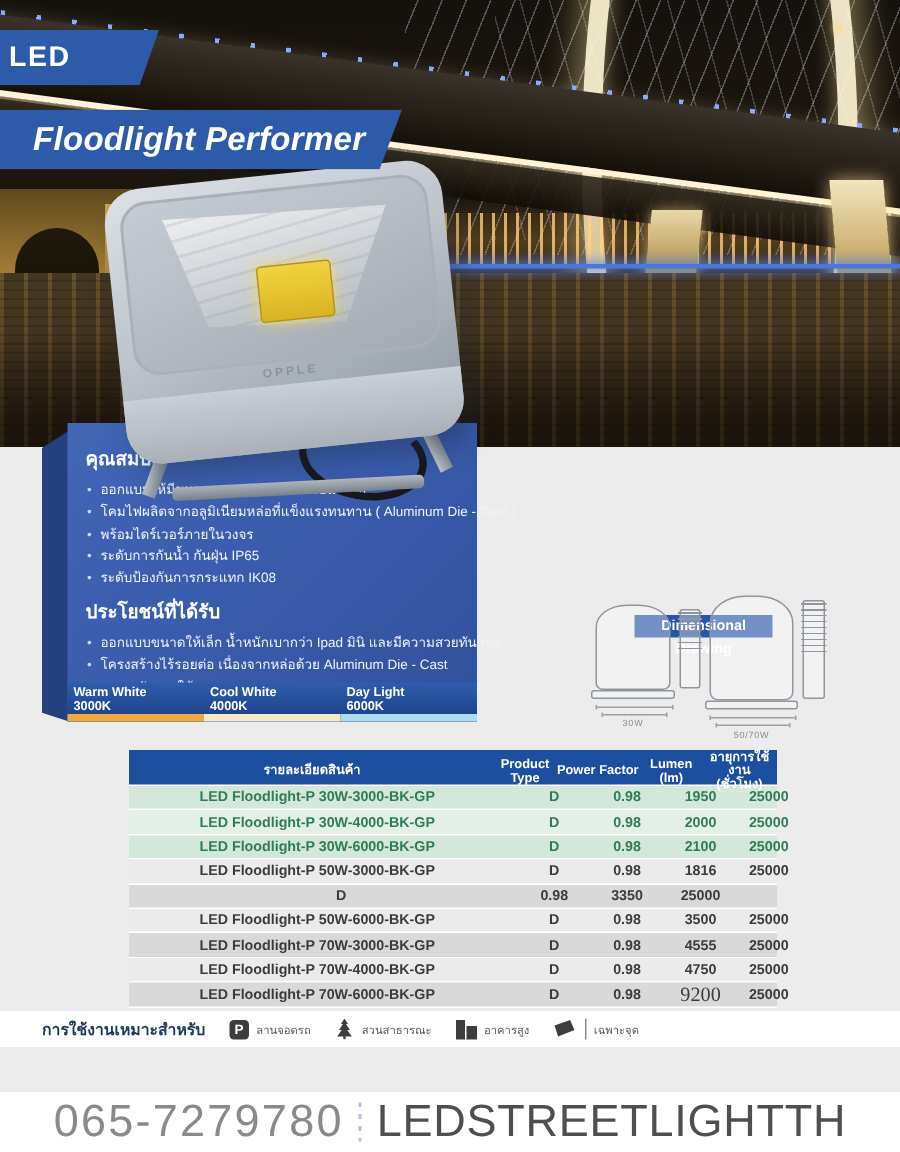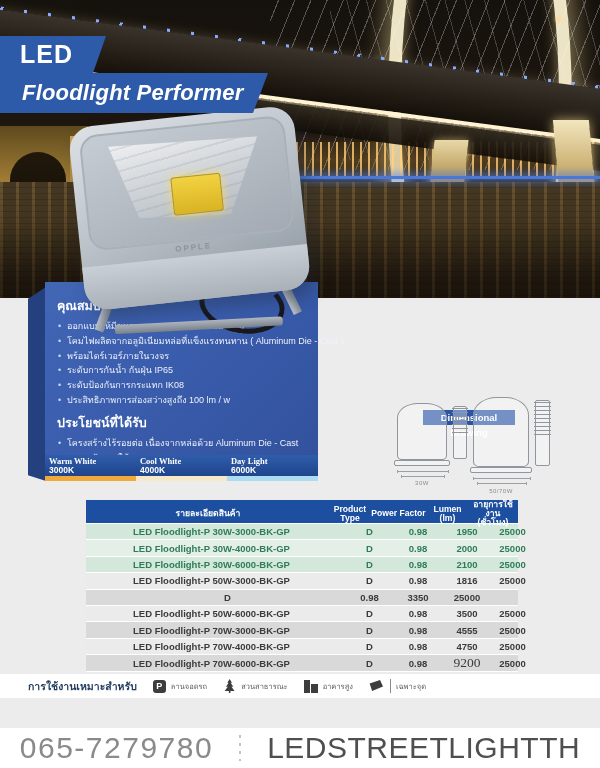--- a/index.html
+++ b/index.html
@@ -48,22 +48,22 @@
         background:linear-gradient(180deg,#2a2012,#3d2f1a 35%,#2b2113 80%,#241b10);}
   .water-streaks{position:absolute;left:0;top:182px;width:600px;height:116px;opacity:.5;
         background:repeating-linear-gradient(90deg,rgba(255,195,95,.38) 0 3px,transparent 3px 16px);}
   .water-fade{position:absolute;left:0;top:182px;width:600px;height:116px;
         background:linear-gradient(180deg,rgba(255,220,150,.12),rgba(20,14,8,.55) 85%);}
   .water-ripple{position:absolute;left:0;top:182px;width:600px;height:116px;opacity:.35;
         background:repeating-linear-gradient(180deg,transparent 0 5px,rgba(10,8,4,.5) 5px 6px);}
 
   
   .banner{position:absolute;left:0;color:#fff;z-index:6;}
-  .banner-led{top:36px;width:106px;height:37px;line-height:37px;padding-left:20px;box-sizing:border-box;
-        font-size:25px;font-weight:bold;letter-spacing:1px;
+  .banner-led{top:20px;width:106px;height:37px;line-height:37px;padding-left:6px;box-sizing:border-box;
+        font-size:19px;font-weight:bold;letter-spacing:1px;
         clip-path:polygon(0 0,100% 0,calc(100% - 13px) 100%,0 100%);}
   .banner-perf{top:73px;width:268px;height:40px;line-height:40px;padding-left:22px;box-sizing:border-box;
         font-size:22px;font-weight:bold;font-style:italic;letter-spacing:.2px;
         clip-path:polygon(0 0,100% 0,calc(100% - 15px) 100%,0 100%);}
 
   
   .fl{position:absolute;left:72px;top:116px;width:238px;height:212px;transform:rotate(-6deg);z-index:5;}
   .fl-arm{position:absolute;width:9px;height:66px;background:linear-gradient(90deg,#bcc3cb,#848c96);z-index:0;}
   .fl-arm.l{left:26px;bottom:4px;transform:rotate(26deg);}
   .fl-arm.r{right:30px;bottom:2px;height:72px;transform:rotate(-20deg);}
@@ -99,21 +99,21 @@
   .fbox h3{margin:0;padding:0 0 0 12px;font-size:12.5px;font-weight:bold;}
   .fbox .h1{padding-top:14px;}
   .fbox .h2{padding-top:5px;}
   .fbox ul{margin:3px 0 0 0;padding:0 0 0 22px;list-style:none;}
   .fbox li{position:relative;font-size:9px;line-height:14.8px;color:#eef2fb;white-space:nowrap;}
   .fbox li::before{content:"•";position:absolute;left:-9px;color:#cdd8ef;font-size:9px;}
 
   .ct-band{position:absolute;left:0;right:0;bottom:0;height:26px;display:flex;
         background:linear-gradient(180deg,#2f5dab,#1b3f85);}
   .ct-col{position:relative;width:33.33%;height:100%;box-sizing:border-box;padding:2px 0 0 4px;}
-  .ct-name{font-size:8.5px;font-weight:bold;line-height:9px;color:#fff;font-family:Liberation Serif, serif;}
+  .ct-name{font-size:8.5px;font-weight:bold;line-height:9px;color:#fff;}
   .ct-k{font-size:8.5px;font-weight:bold;line-height:9px;color:#fff;}
   .ct-strip{position:absolute;left:0;bottom:0;width:100%;height:5px;}
 
   
   .dim-area{position:absolute;left:385px;top:375px;width:190px;height:115px;}
   .dim-title{position:absolute;left:38px;top:2px;width:92px;height:15px;line-height:15px;
         text-align:center;color:#fff;font-size:9.5px;font-weight:bold;}
   .dim-front{position:absolute;border:1px solid #8f969e;background:rgba(255,255,255,.35);
         border-radius:42% 42% 10% 10% / 26% 26% 8% 8%;}
   .dim-front::after{content:"";position:absolute;left:-4px;right:-4px;bottom:-7px;height:4px;
@@ -162,21 +162,21 @@
   .ic-building{width:14px;height:13px;
         background-image:linear-gradient(#3d3d3d,#3d3d3d),linear-gradient(#3d3d3d,#3d3d3d);
         background-size:6px 13px,7px 9px;background-position:0 0,7px 4px;background-repeat:no-repeat;}
   .ic-spot{width:16px;height:12px;background:#3d3d3d;
         clip-path:polygon(5% 30%,70% 0,88% 55%,20% 92%);}
   .app-div{width:1px;height:14px;background:#8a8a8a;}
 
   
   .gray-band{position:absolute;left:0;top:698px;width:600px;height:30px;background:#ececec;}
   .footer{position:absolute;left:0;top:728px;width:600px;height:40px;background:#fff;
-        display:flex;align-items:center;justify-content:center;gap:26px;}
+        display:flex;align-items:center;justify-content:center;gap:10px;}
   .phone{font-size:30px;font-weight:100;color:#8a8a8a;letter-spacing:1.5px;}
   .fdots{width:2px;height:26px;background:repeating-linear-gradient(180deg,#b8c4d6 0 3px,transparent 3px 8px);}
   .brandname{font-size:30px;font-weight:100;color:#4f4f4f;letter-spacing:.5px;}
 </style>
 </head>
 <body>
 
 <div class="page">
 
   <div class="photo">
@@ -223,24 +223,24 @@
 
   <div class="box-side"></div>
   <div class="fbox">
     <h3 class="h1">คุณสมบัติ</h3>
     <ul>
       <li>ออกแบบให้มีขนาดบางและกระทัดรัดเป็นพิเศษ</li>
       <li>โคมไฟผลิตจากอลูมิเนียมหล่อที่แข็งแรงทนทาน ( Aluminum Die - Cast )</li>
       <li>พร้อมไดร์เวอร์ภายในวงจร</li>
       <li>ระดับการกันน้ำ กันฝุ่น IP65</li>
       <li>ระดับป้องกันการกระแทก IK08</li>
-      <li>ประสิทธิภาพการส่องสว่างสูงถึง 100 lm / w</li>
     </ul>
     <h3 class="h2">ประโยชน์ที่ได้รับ</h3>
     <ul>
+      <li>ออกแบบขนาดให้เล็ก น้ำหนักเบากว่า Ipad มินิ และมีความสวยทันสมัย</li>
       <li>โครงสร้างไร้รอยต่อ เนื่องจากหล่อด้วย Aluminum Die - Cast</li>
       <li>เหมาะกับการใช้งานภายนอกอาคาร</li>
     </ul>
     <div class="ct-band">
       <div class="ct-col">
         <div class="ct-name">Warm White</div>
         <div class="ct-k">3000K</div>
         <div class="ct-strip" style="background: rgb(242, 169, 59);"></div>
       </div>
       <div class="ct-col">

